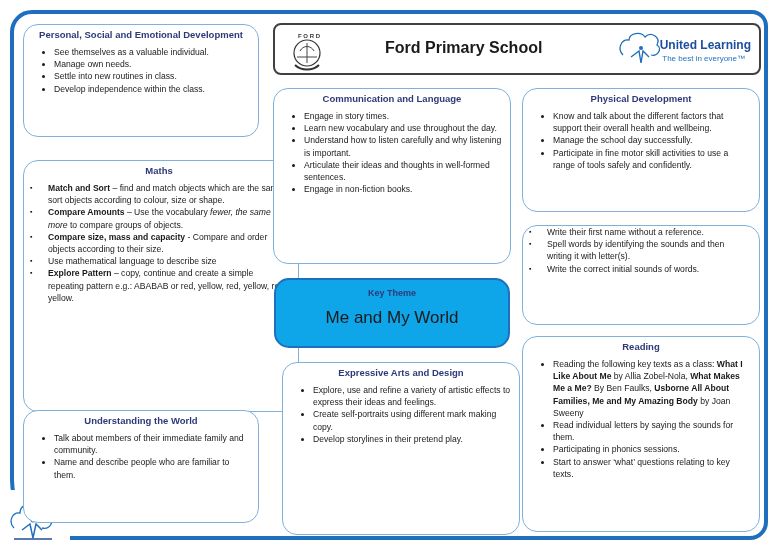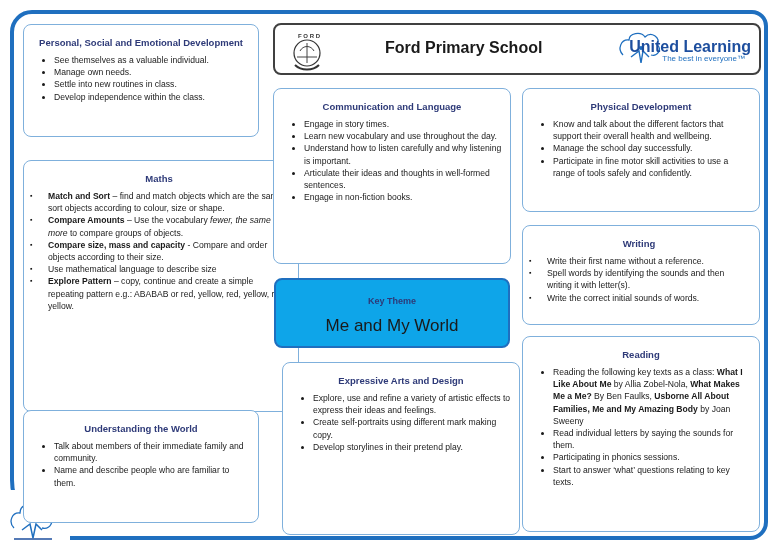--- a/index.html
+++ b/index.html
@@ -1,35 +1,35 @@
 <!DOCTYPE html>
 <html><head>
 <meta charset="utf-8">
 <style>
   html, body { margin:0; padding:0; background:#ffffff; }
   body { width:779px; height:552px; position:relative; overflow:hidden;
          font-family:"Liberation Sans", sans-serif; color:#1a1a1a; }
   .frame { position:absolute; left:10px; top:10px; width:758px; height:530px;
            border:4px solid #1f6fbf; border-radius:22px 16px 18px 60px; box-sizing:border-box; }
   .frame-notch { position:absolute; left:0; top:490px; width:70px; height:62px; background:#fff; }
-  .box { position:absolute; border:1px solid #7fb0dc; border-radius:8px; background:#fff;
-         box-sizing:border-box; padding:8px 8px; }
+  .box { position:absolute; border:1px solid #7fb0dc; border-radius:15px; background:#fff;
+         box-sizing:border-box; padding:0 8px; }
   .box h3 { margin:4px 0 6px; font-size:9.5px; font-weight:bold; color:#2e3a78; text-align:center; }
   .box ul { margin:0; padding-left:22px; font-size:8.6px; line-height:12.2px; }
   .box ul.sq { padding-left:12px; list-style:none; }
   .box ul.sq li { position:relative; padding-left:8px; }
   .box ul.sq li::before { content:"\25AA"; position:absolute; left:-10px; top:0; font-size:7px; }
   .box li { margin:0; }
   .theme { background:#0ea5e9; border:2px solid #1f6fbf; text-align:center; }
   .theme .lab { font-size:9px; font-weight:bold; color:#2e3a78; margin-top:8px; }
   .theme .val { font-size:17px; margin-top:10px; }
   .header { position:absolute; left:273px; top:23px; width:488px; height:52px;
             border:2px solid #404040; border-radius:8px; box-sizing:border-box; }
   .title { position:absolute; left:110px; top:14px; font-size:16px; font-weight:bold; }
-  .ul-name { position:absolute; right:8px; top:13px; font-size:16px; font-weight:bold; color:#1d4e9e; }
+  .ul-name { position:absolute; right:8px; top:13px; font-size:12px; font-weight:bold; color:#1d4e9e; }
   .ul-tag { position:absolute; right:14px; top:29px; font-size:8px; color:#1f6fbf; }
   .b { font-weight:bold; }
   .i { font-style:italic; }
 </style>
 </head>
 <body>
 
 <div class="frame"></div>
 <div class="frame-notch">
   <svg width="50" height="46" viewBox="0 0 50 46" style="position:absolute;left:8px;top:8px">
@@ -114,21 +114,20 @@
 <div class="box" style="left:522px;top:88px;width:238px;height:124px">
   <h3>Physical Development</h3>
   <ul>
     <li>Know and talk about the different factors that support their overall health and wellbeing.</li>
     <li>Manage the school day successfully.</li>
     <li>Participate in fine motor skill activities to use a range of tools safely and confidently.</li>
   </ul>
 </div>
 
 <div class="box" style="left:522px;top:225px;width:238px;height:100px;padding-left:4px">
-  <h3>Writing</h3>
   <ul class="sq">
     <li>Write their first name without a reference.</li>
     <li>Spell words by identifying the sounds and then writing it with letter(s).</li>
     <li> Write the correct initial sounds of words.</li>
   </ul>
 </div>
 
 <div class="box" style="left:522px;top:336px;width:238px;height:196px">
   <h3>Reading</h3>
   <ul>

